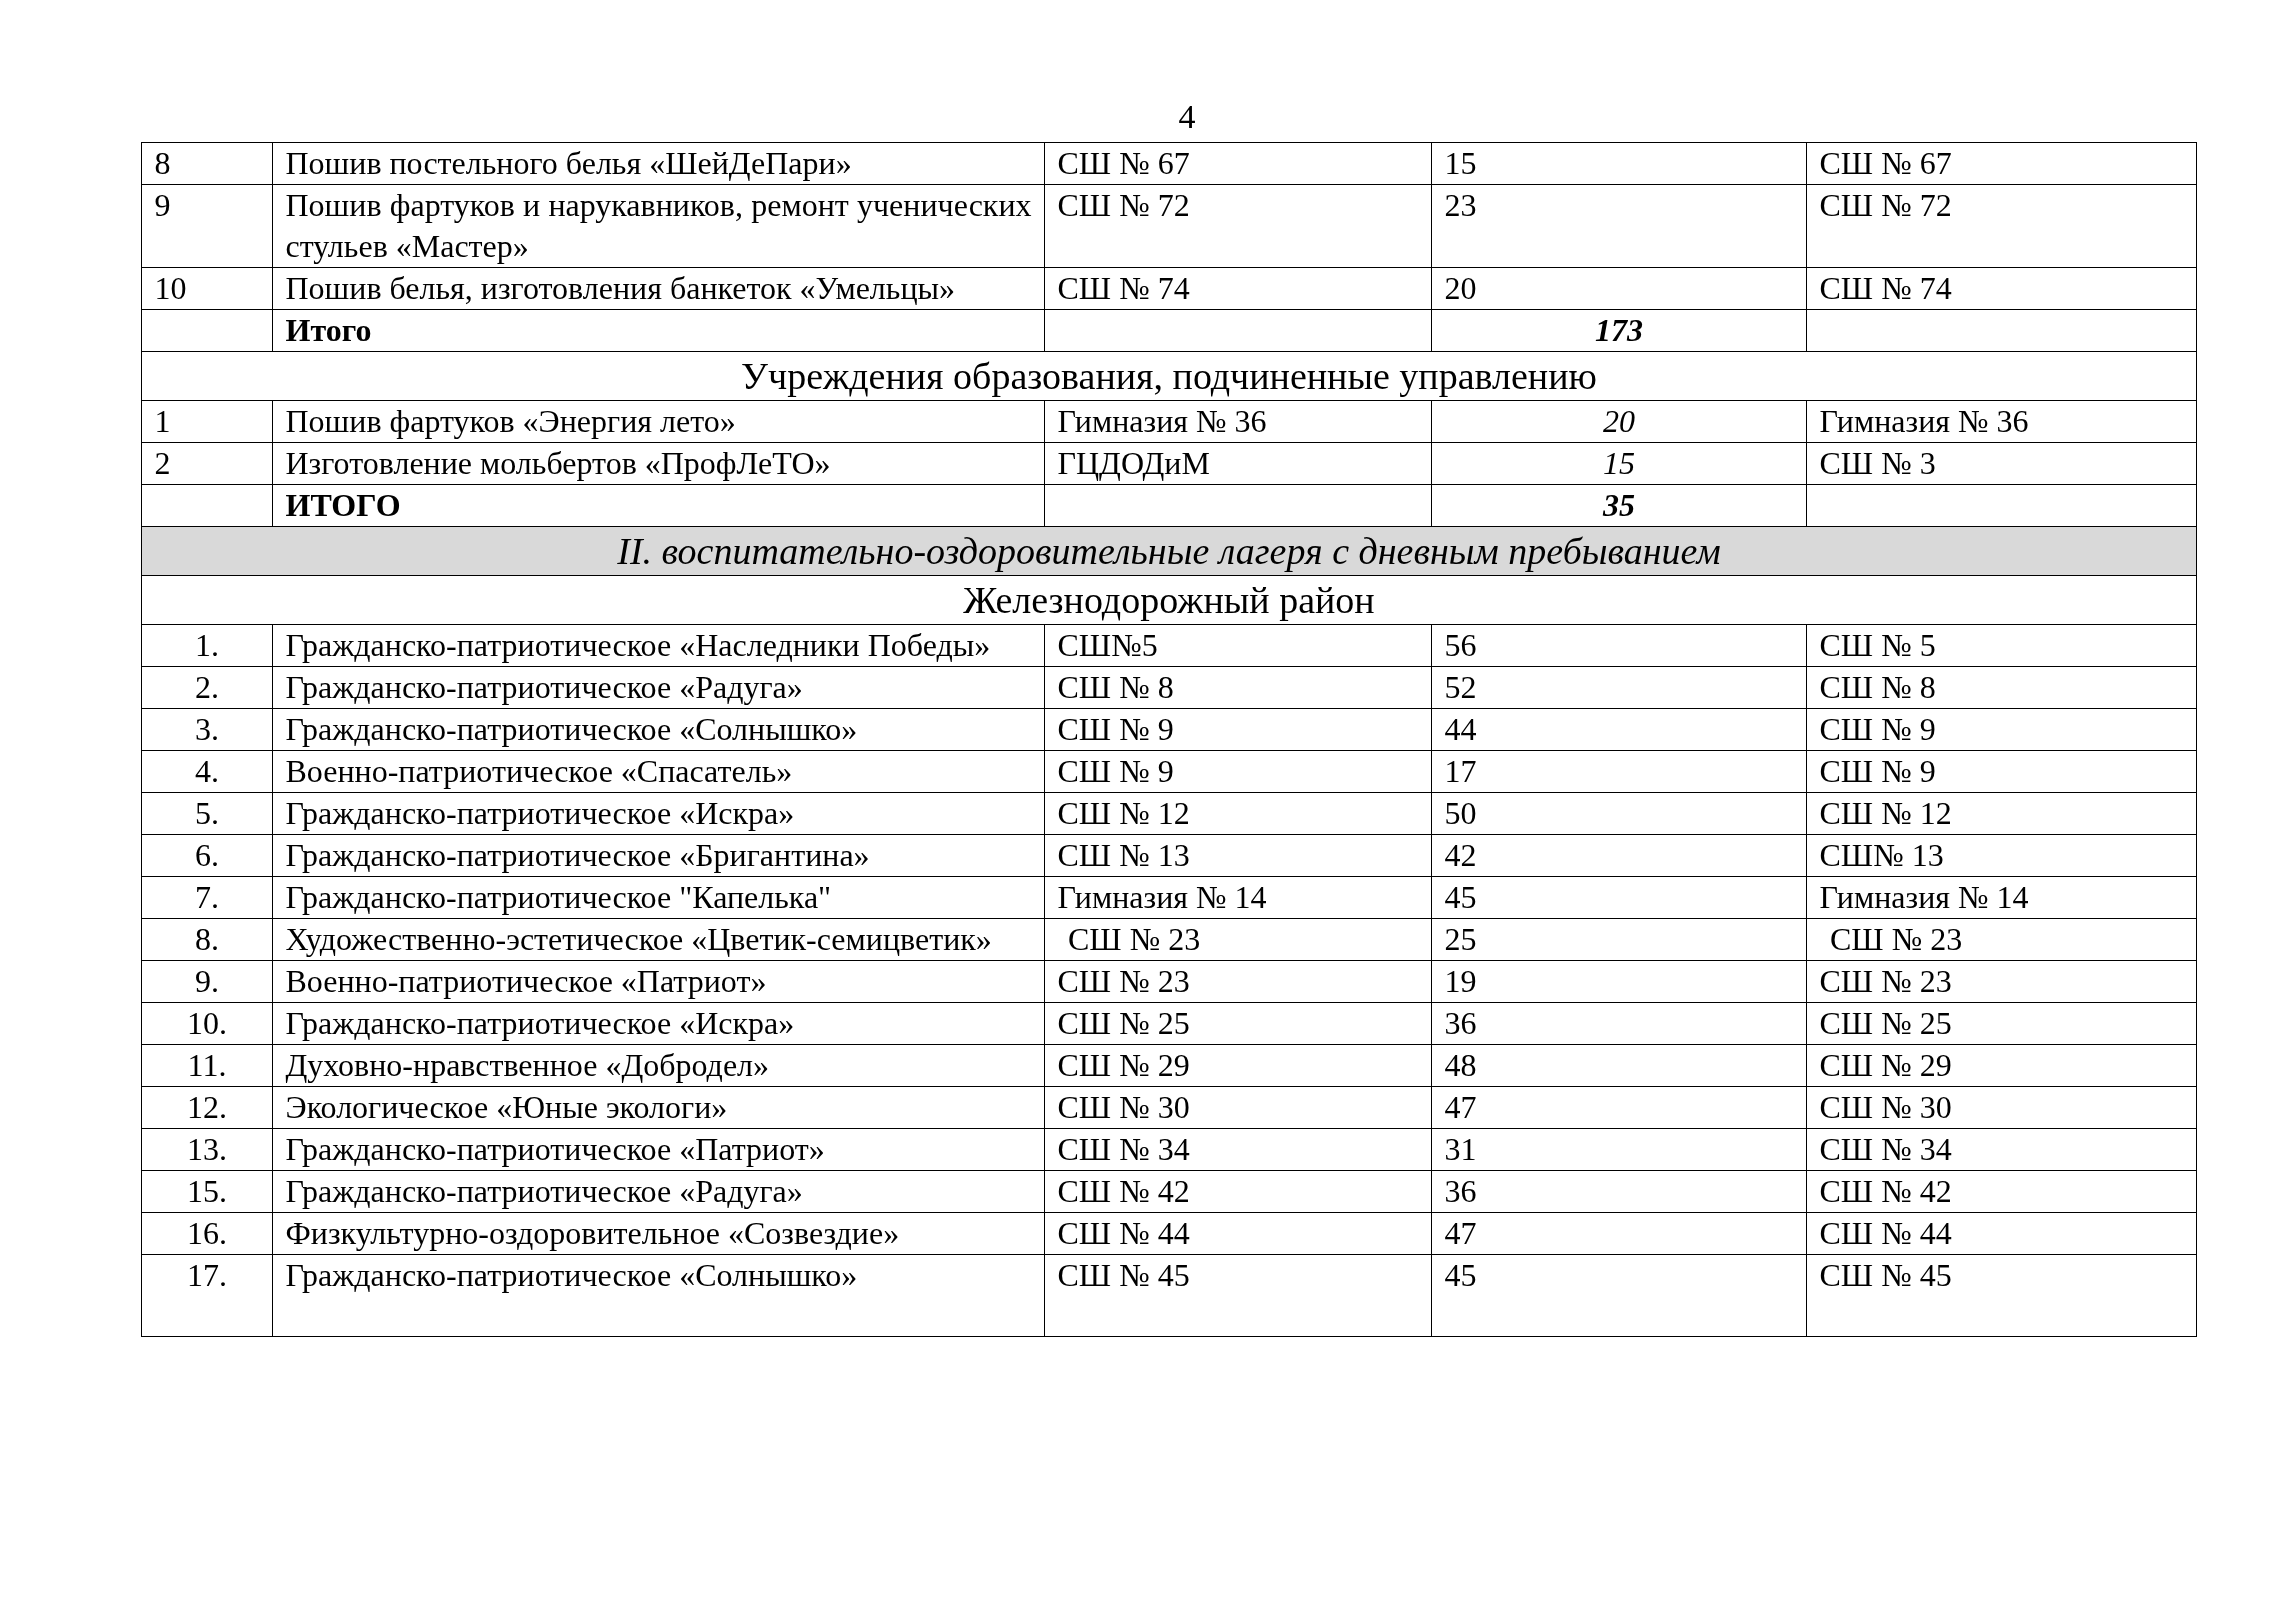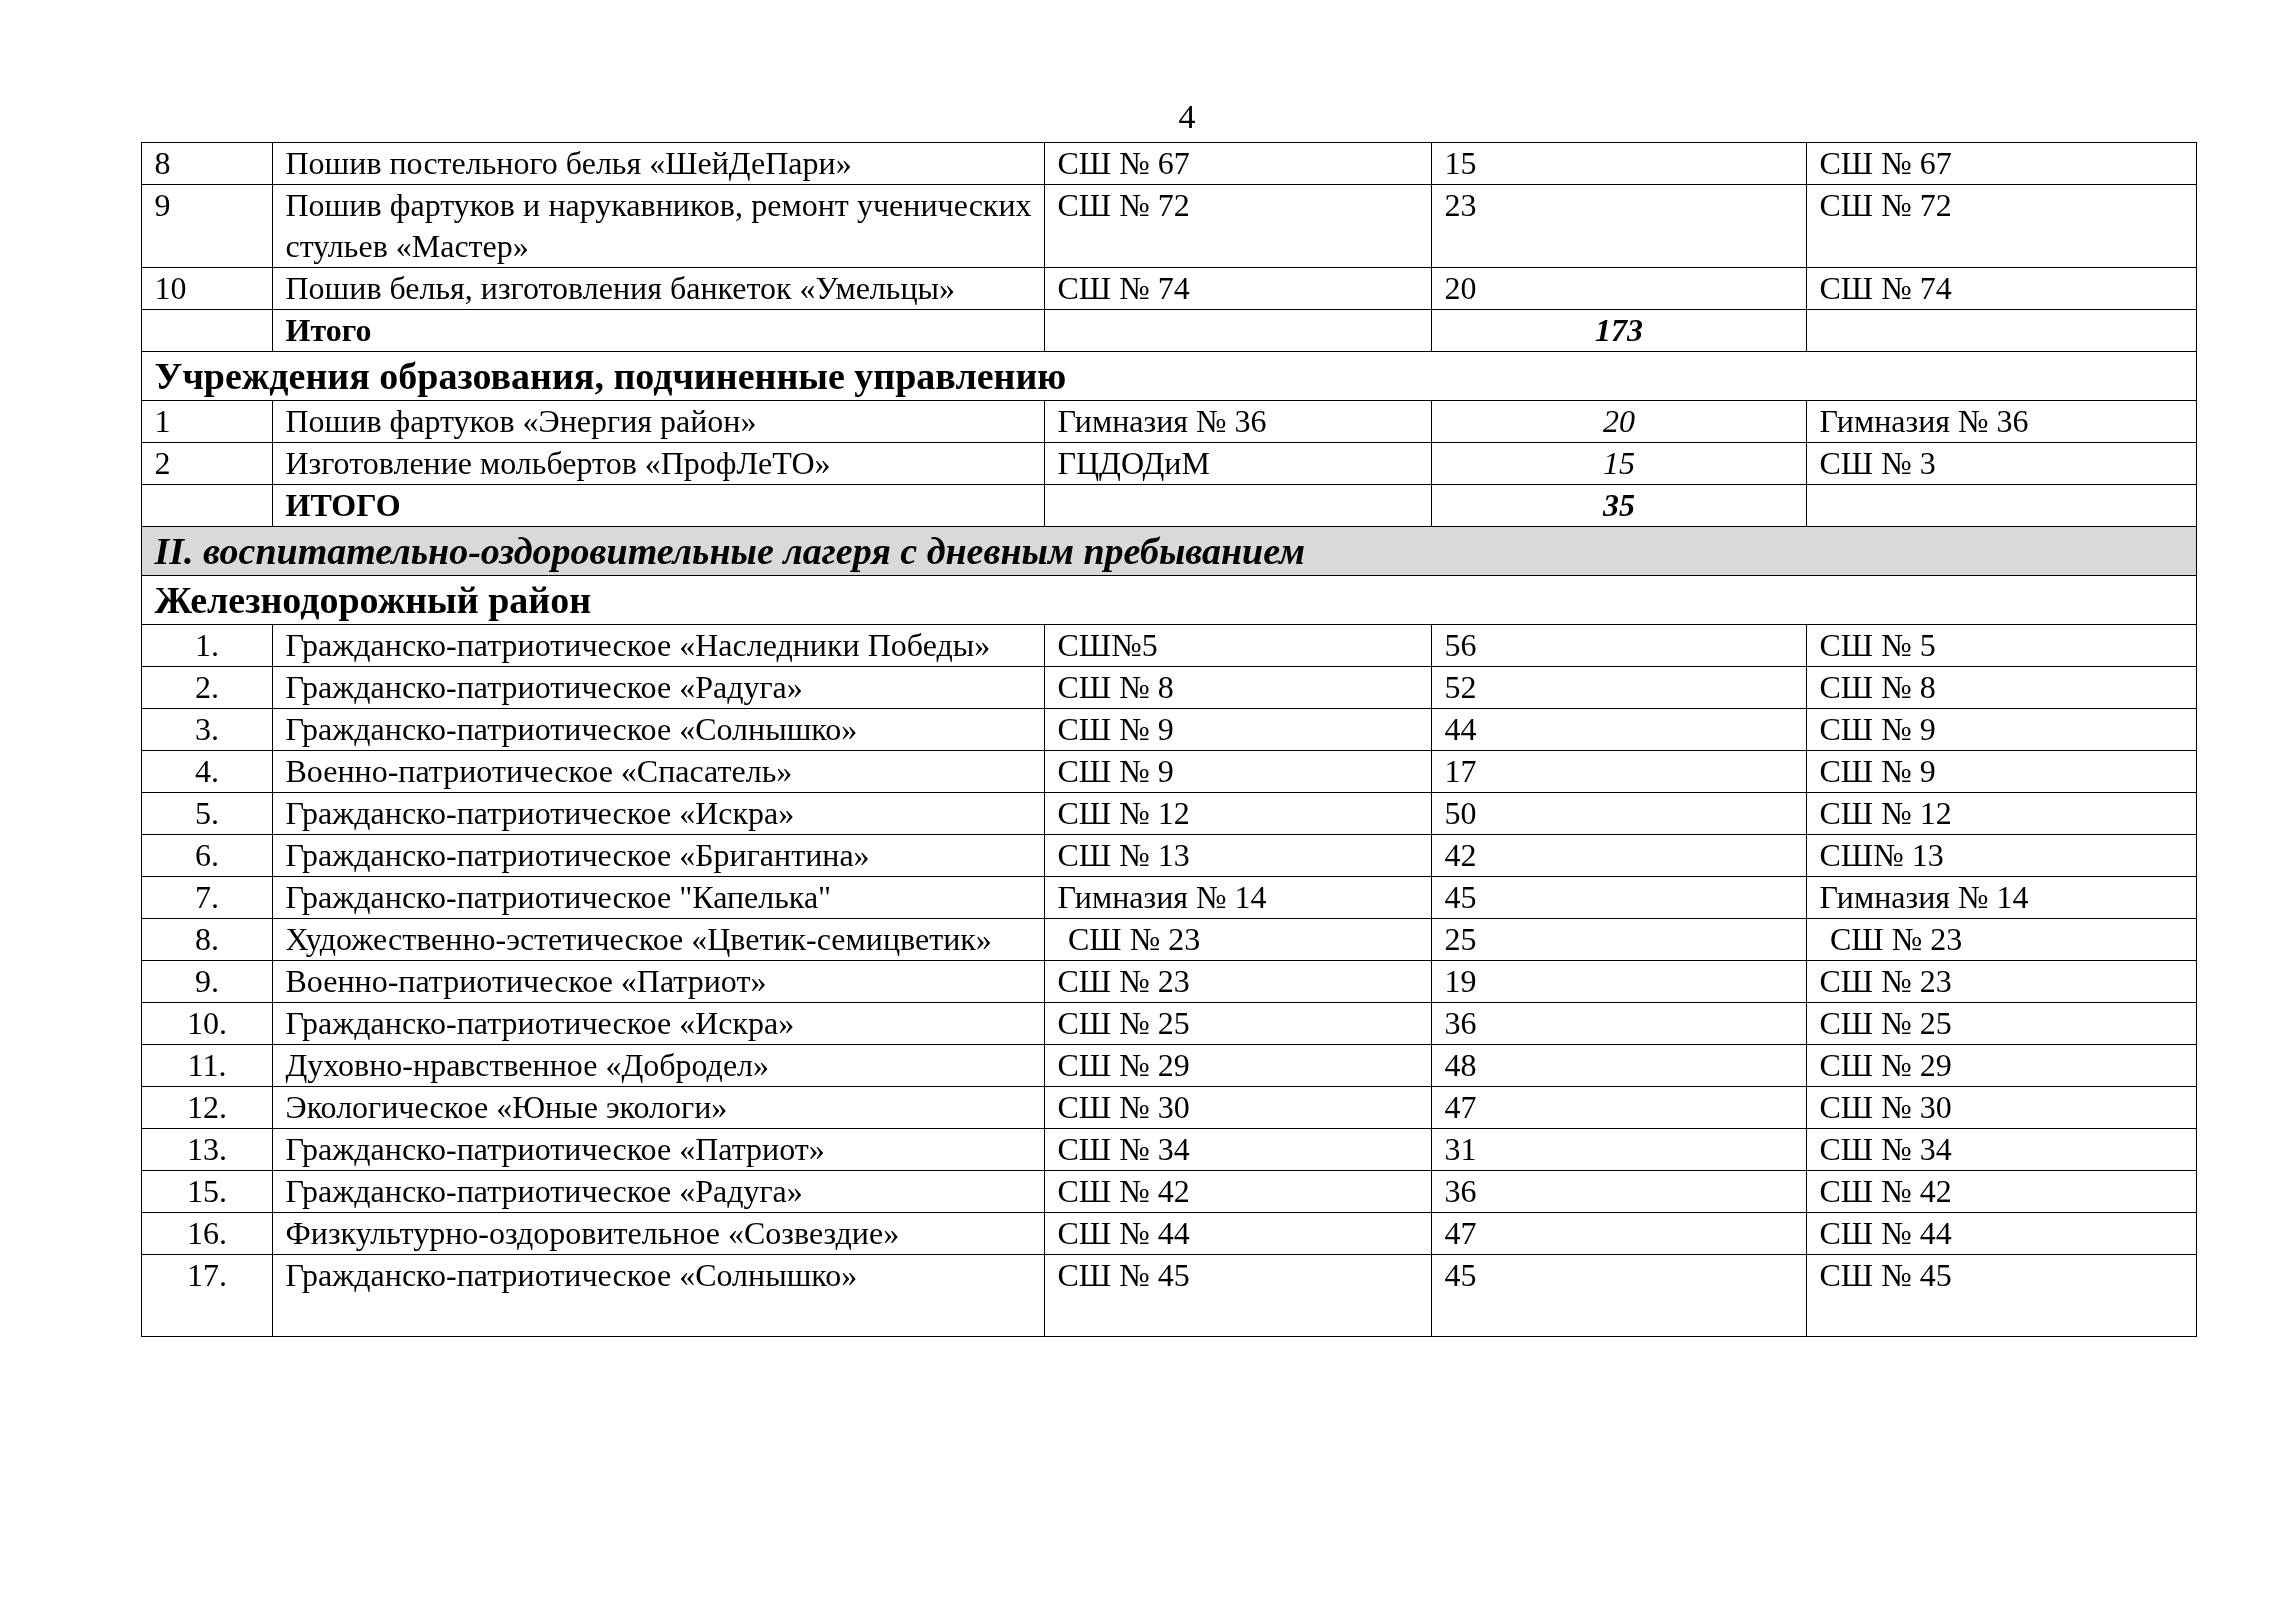--- a/index.html
+++ b/index.html
@@ -48,21 +48,22 @@
     col.c-count { width: 375px; }
     col.c-base { width: 390px; }
 
     td.num { padding-left: 14.3px; }
     td.num-center { text-align: center; }
     td.name { text-align: justify; text-align-last: left; }
     td.count-center { text-align: center; font-style: italic; }
     td.bold { font-weight: bold; }
     tr.total-row td { height: 41px; }
     tr.section-row td {
-      font-weight: bold;
+      text-align: center;
+      font-weight: normal;
       font-size: 38px;
       line-height: 47px;
       height: 48px;
       vertical-align: middle;
     }
     tr.section-row.gray td {
       background: #d9d9d9;
       font-style: italic;
       margin-top: 36px;
     }
@@ -111,21 +112,21 @@
       <td></td>
       <td class="bold count-center">173</td>
       <td></td>
     </tr>
 
     <tr class="section-row">
       <td colspan="5">Учреждения образования, подчиненные управлению</td>
     </tr>
     <tr>
       <td class="num">1</td>
-      <td>Пошив фартуков «Энергия район»</td>
+      <td>Пошив фартуков «Энергия лето»</td>
       <td>Гимназия № 36</td>
       <td class="count-center">20</td>
       <td>Гимназия № 36</td>
     </tr>
     <tr>
       <td class="num">2</td>
       <td>Изготовление мольбертов «ПрофЛеТО»</td>
       <td>ГЦДОДиМ</td>
       <td class="count-center">15</td>
       <td>СШ № 3</td>

